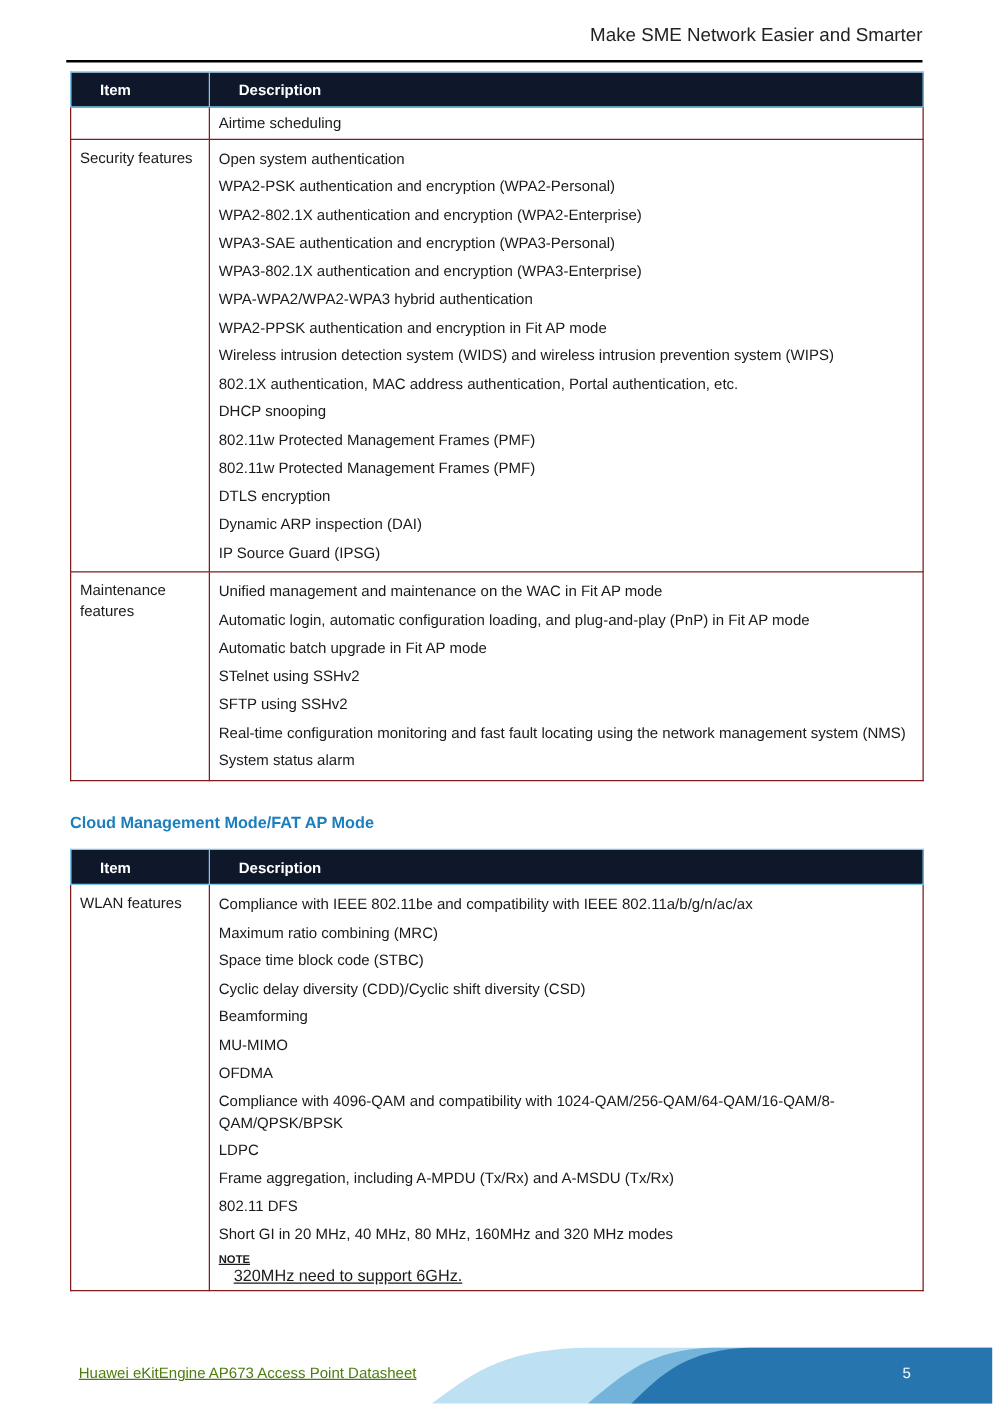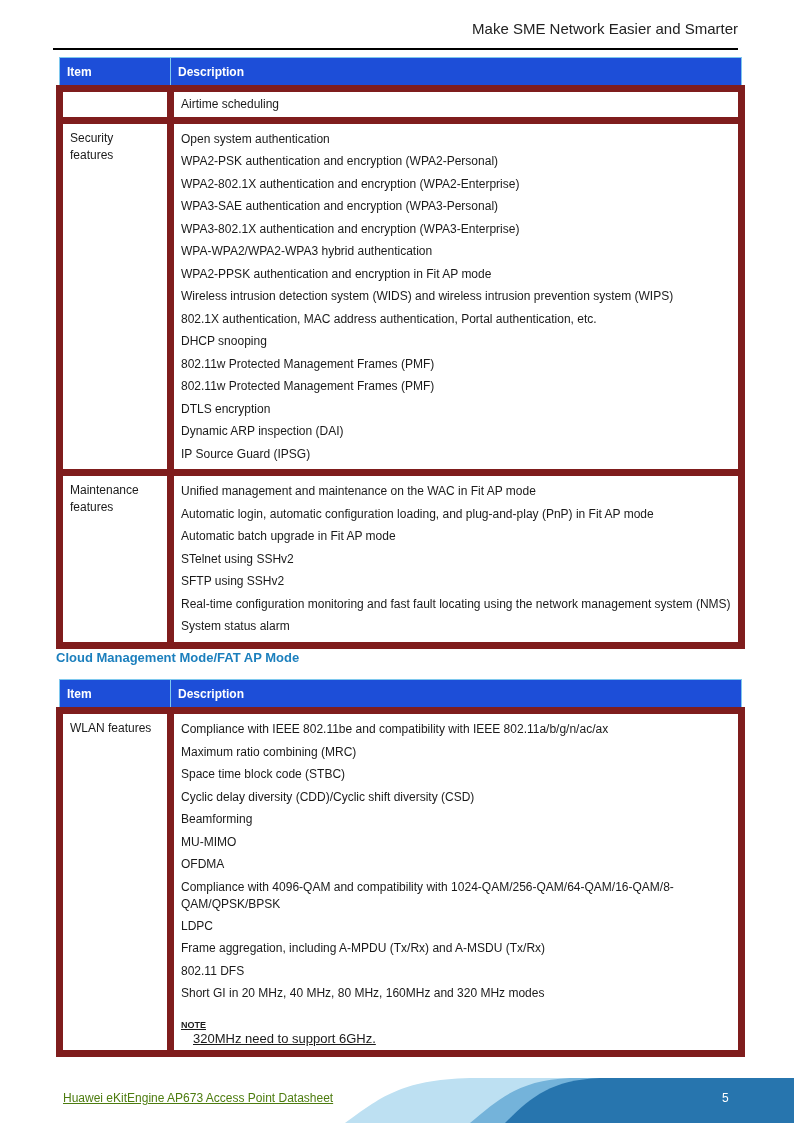--- a/index.html
+++ b/index.html
@@ -3,27 +3,27 @@
 <meta charset="utf-8">
 <style>
   html, body { margin: 0; padding: 0; background: #ffffff; }
   body { width: 794px; height: 1123px; position: relative; overflow: hidden;
          font-family: "Liberation Sans", sans-serif; color: #1a1a1a; }
   .page-header-text { position: absolute; right: 56px; top: 20px; font-size: 15px; color: #222; letter-spacing: 0; }
   .header-rule { position: absolute; left: 53px; top: 48px; width: 685px; height: 2px; background: #000; }
   table.spec { position: absolute; left: 56px; width: 682px; border-collapse: collapse; table-layout: fixed; font-size: 12px; }
   table.spec col.c1 { width: 111px; }
   table.spec col.c2 { width: 571px; }
-  table.spec th { background: #1d4ed8; color: #ffffff; font-weight: bold; text-align: left;
-                  padding: 0 7px; height: 27px; border: 1px solid #7ec8ee; font-size: 12px; }
-  table.spec td { border: 7px solid #7f1d1d; vertical-align: top; padding: 4px 7px 4px 7px; }
+  table.spec th { background: #0f172a; color: #ffffff; font-weight: bold; text-align: left;
+                  padding: 0 23px; height: 27px; border: 1px solid #7ec8ee; font-size: 12px; }
+  table.spec td { border: 1px solid #7f1d1d; vertical-align: top; padding: 4px 7px 4px 7px; }
   td.item { line-height: 17px; }
   .desc-line { line-height: 22.5px; }
   .desc-line.wrap { line-height: 17px; padding: 3px 0 2px 0; }
-  .note-title { font-weight: bold; font-size: 9px; line-height: 13px; margin-top: 14px; text-decoration: underline; }
+  .note-title { font-weight: bold; font-size: 9px; line-height: 13px; margin-top: 2px; text-decoration: underline; }
   .note-text { font-size: 13px; line-height: 14px; padding-left: 12px; text-decoration: underline; }
   #t1 { top: 57px; }
   #t2 { top: 679px; }
   .section-title { position: absolute; left: 56px; top: 650px; font-size: 13px; font-weight: bold; color: #1b7fbd; }
   .footer-text { position: absolute; left: 63px; top: 1091px; font-size: 12px; color: #4d7c0f; text-decoration: underline; }
   .footer-wave { position: absolute; left: 0; top: 1078px; width: 794px; height: 45px; }
   .page-number { position: absolute; left: 722px; top: 1091px; font-size: 12px; color: #ffffff; }
 </style>
 </head>
 <body>

